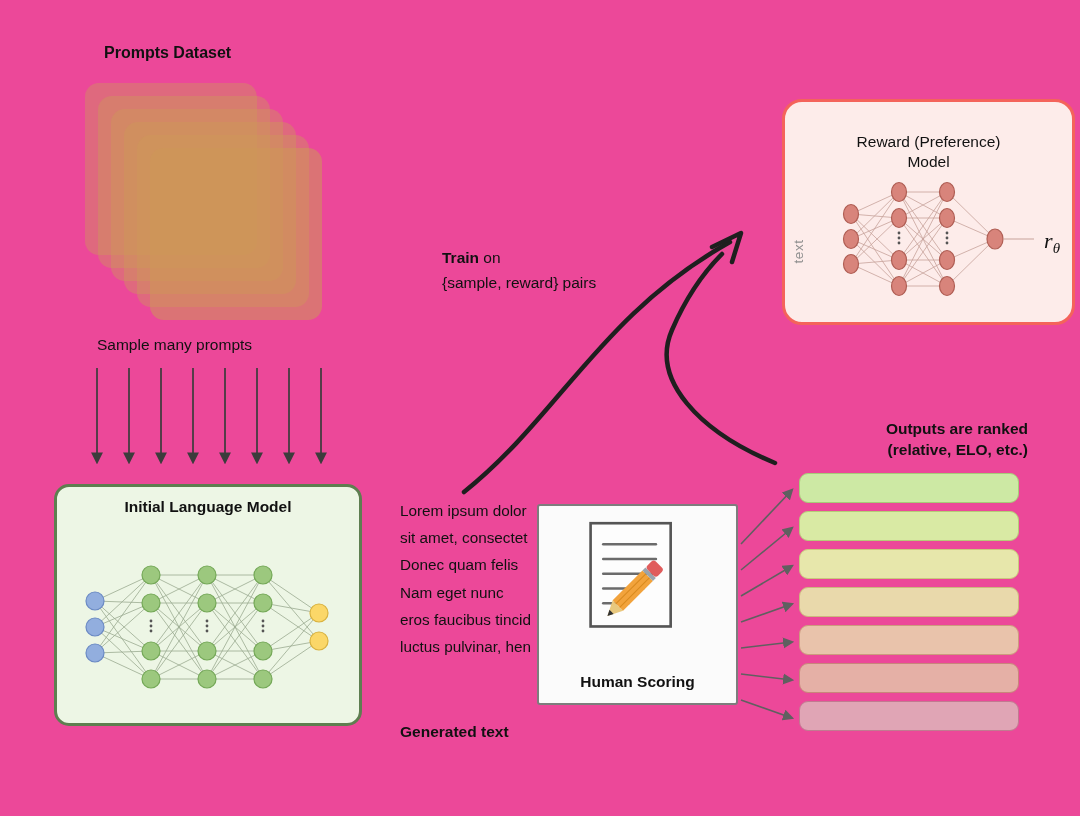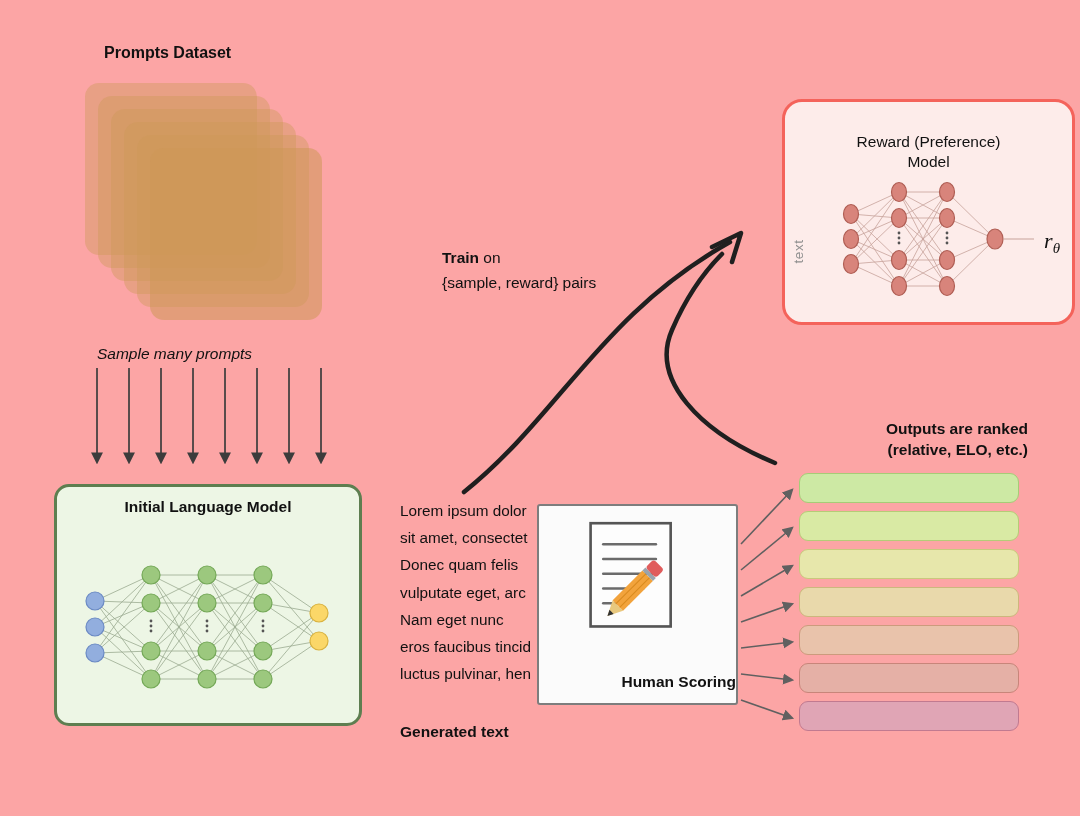--- a/index.html
+++ b/index.html
@@ -1,43 +1,43 @@
 <!DOCTYPE html>
 <html style="--dataset-square: rgba(205,152,88,0.42); --dataset-square-front: rgba(205,152,88,0.55); --initial-box-fill: #edf6e5; --initial-box-border: #5e7e50; --reward-box-fill: #fdecea; --reward-box-border: #f4635b; --human-box-fill: #fbfbfb; --human-box-border: #7d7d7d; --node-blue: #92aede; --node-blue-border: #6b8ac4; --node-green: #9cc87e; --node-green-border: #74a857; --node-yellow: #fbd768; --node-yellow-border: #d9b23f; --node-red: #d8847b; --node-red-border: #b05f55; --arrow-dark: #1f1f1f; --arrow-gray: #606060; --pencil-body: #f2a33c; --pencil-eraser: #e05c5c;"><head>
 <meta charset="utf-8">
 <style>
   *{margin:0;padding:0;box-sizing:border-box}
   html,body{width:1080px;height:816px}
   body{position:relative;background:#fff;font-family:"Liberation Sans",sans-serif;color:#111;overflow:hidden}
-  .canvas{position:absolute;inset:0;width:1080px;height:816px;background:#fca5a5}
+  .canvas{position:absolute;inset:0;width:1080px;height:816px;background:#ec4899}
 
   .prompts-title{position:absolute;left:104px;top:44px;font-weight:bold;font-size:16px}
   .stack{position:absolute;left:85px;top:83px;width:250px;height:250px}
   .sq{position:absolute;width:172px;height:172px;border-radius:14px;background:var(--dataset-square)}
   .sq:nth-child(2){left:13px;top:13px}
   .sq:nth-child(3){left:26px;top:26px}
   .sq:nth-child(4){left:39px;top:39px}
   .sq:nth-child(5){left:52px;top:52px}
   .sq:nth-child(6){left:65px;top:65px;background:var(--dataset-square-front)}
-  .sample-label{position:absolute;left:97px;top:345px;font-style:italic;font-size:15.5px}
+  .sample-label{position:absolute;left:97px;top:336px;font-size:15.5px}
 
   .overlay{position:absolute;left:0;top:0;z-index:1;pointer-events:none}
 
   .lm-box{position:absolute;left:54px;top:484px;width:308px;height:242px;background:var(--initial-box-fill);
     border:3px solid var(--initial-box-border);border-radius:15px;z-index:2}
   .box-title{text-align:center;font-weight:bold;font-size:15.5px;margin-top:11px}
   .lm-box svg{position:absolute;left:12px;top:44px}
 
   .train-label{position:absolute;left:442px;top:245px;font-size:15.5px;line-height:25px;z-index:2}
 
   .lorem{position:absolute;left:400px;top:497px;font-size:15.3px;line-height:27.2px;white-space:nowrap;z-index:0}
   .gen-caption{position:absolute;left:400px;top:723px;font-weight:bold;font-size:15.5px;z-index:2}
 
   .hs-box{position:absolute;left:537px;top:504px;width:201px;height:201px;background:var(--human-box-fill);
-    border:2px solid var(--human-box-border);border-radius:3px;z-index:2;text-align:right}
+    border:2px solid var(--human-box-border);border-radius:3px;z-index:2;text-align:center}
   .hs-box .doc-icon{display:block;margin:13px auto 0}
   .hs-title{position:absolute;bottom:12px;width:100%;font-weight:bold;font-size:15.5px}
 
   .rm-box{position:absolute;left:782px;top:99px;width:293px;height:226px;background:var(--reward-box-fill);
     border:3.5px solid var(--reward-box-border);border-radius:20px;z-index:2}
   .rm-title{text-align:center;font-weight:normal;font-size:15.5px;line-height:20px;margin-top:30px}
   .rm-text-label{position:absolute;left:2px;top:142px;transform:rotate(-90deg);color:#8f8f8f;font-size:13.5px;letter-spacing:.5px}
   .rm-box svg{position:absolute;left:48px;top:62px}
   .rm-output{position:absolute;right:12px;top:126px;font-family:Liberation Serif, serif;font-style:italic;font-size:22px}
   .rm-output sub{font-size:15px}
@@ -190,21 +190,20 @@
 
   <div class="train-label">
     <div><b>Train</b><span> on</span></div>
     <div>{sample, reward} pairs</div>
   </div>
 
   <div class="lorem">
       <div>Lorem ipsum dolor</div>
       <div>sit amet, consectet</div>
       <div>Donec quam felis</div>
-      <div>vulputate eget, arc</div>
       <div>Nam eget nunc</div>
       <div>eros faucibus tincid</div>
       <div>luctus pulvinar, hen</div>
     </div>
   <div class="gen-caption">Generated text</div>
 
   <div class="hs-box">
     <svg class="doc-icon" width="116" height="118" viewBox="0 0 110 112">
       <rect x="10" y="4" width="76" height="98" fill="#fdfdfd" stroke="#555" stroke-width="2.5"></rect>
       <g stroke="#6b6b6b" stroke-width="2.4" stroke-linecap="round">

